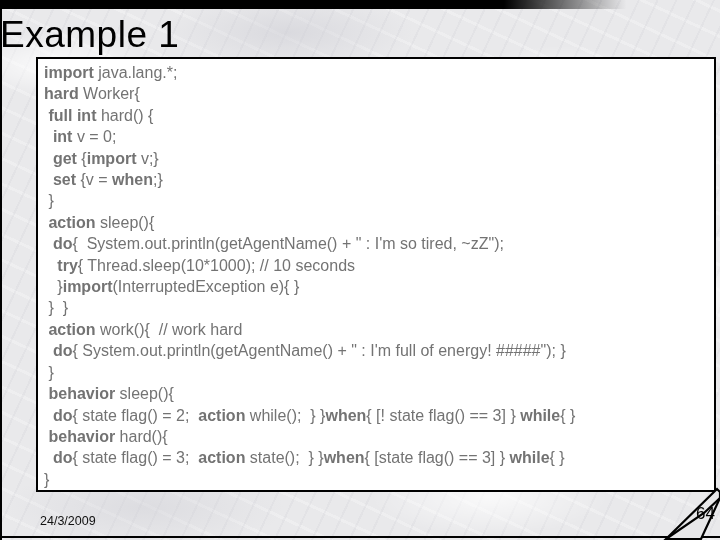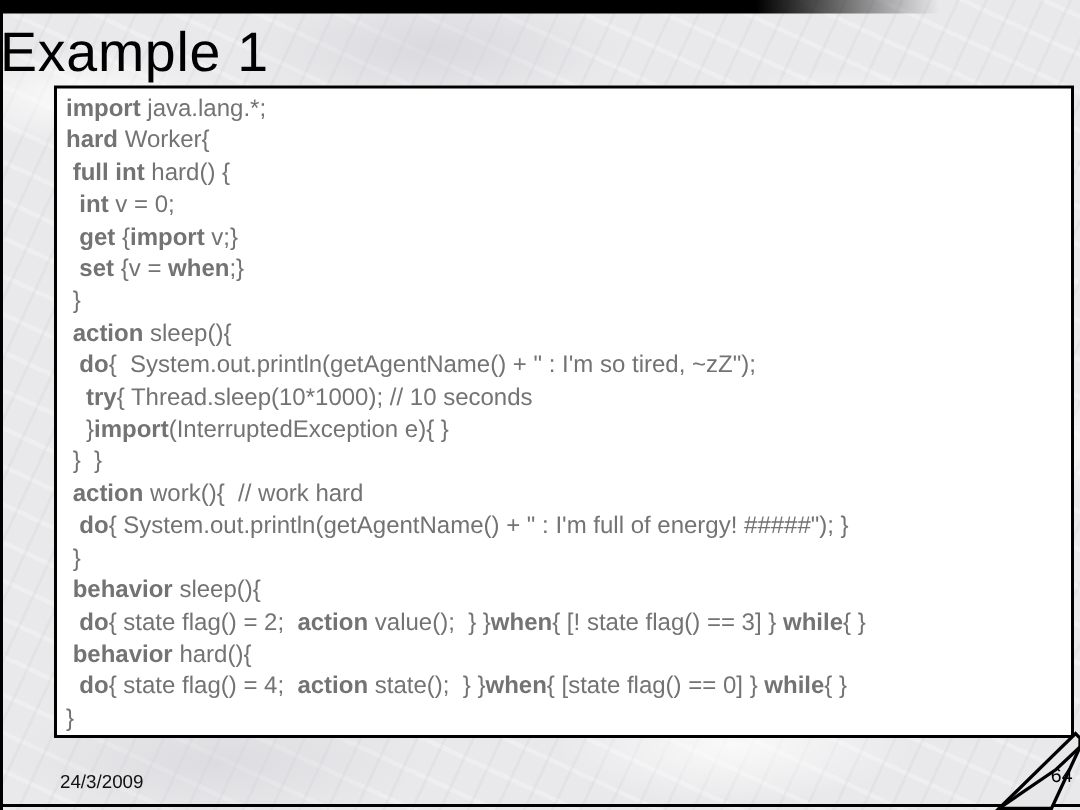--- a/index.html
+++ b/index.html
@@ -48,21 +48,21 @@
     white-space: pre;
     font-size: 16px; line-height: 21.4px; color: #737373;
   }
   .code-line .kw { font-weight: bold; }
   .footer-date {
     position: absolute; left: 40px; bottom: 12px;
     font-size: 12.5px; color: #111;
   }
   .page-number {
     position: absolute; right: 5px; bottom: 16px;
-    font-size: 13px; color: #000; z-index: 3;
+    font-size: 17px; color: #000; z-index: 3;
   }
   .check {
     position: absolute; right: 0; bottom: 0; z-index: 2;
   }
 </style>
 </head>
 <body>
 
 <div class="slide">
   <div class="top-bar"></div>
@@ -81,23 +81,23 @@
       <div class="code-line"><span> }</span></div>
       <div class="code-line"><span> </span><span class="kw">action</span><span> sleep(){</span></div>
       <div class="code-line"><span>  </span><span class="kw">do</span><span>{  System.out.println(getAgentName() + " : I'm so tired, ~zZ");</span></div>
       <div class="code-line"><span>   </span><span class="kw">try</span><span>{ Thread.sleep(10*1000); // 10 seconds</span></div>
       <div class="code-line"><span>   }</span><span class="kw">import</span><span>(InterruptedException e){ }</span></div>
       <div class="code-line"><span> }  }</span></div>
       <div class="code-line"><span> </span><span class="kw">action</span><span> work(){  // work hard</span></div>
       <div class="code-line"><span>  </span><span class="kw">do</span><span>{ System.out.println(getAgentName() + " : I'm full of energy! #####"); }</span></div>
       <div class="code-line"><span> }</span></div>
       <div class="code-line"><span> </span><span class="kw">behavior</span><span> sleep(){</span></div>
-      <div class="code-line"><span>  </span><span class="kw">do</span><span>{ state flag() = 2;  </span><span class="kw">action</span><span> value();  } }</span><span class="kw">when</span><span>{ [! state flag() == 3] } </span><span class="kw">while</span><span>{ }</span></div>
+      <div class="code-line"><span>  </span><span class="kw">do</span><span>{ state flag() = 2;  </span><span class="kw">action</span><span> while();  } }</span><span class="kw">when</span><span>{ [! state flag() == 3] } </span><span class="kw">while</span><span>{ }</span></div>
       <div class="code-line"><span> </span><span class="kw">behavior</span><span> hard(){</span></div>
-      <div class="code-line"><span>  </span><span class="kw">do</span><span>{ state flag() = 4;  </span><span class="kw">action</span><span> state();  } }</span><span class="kw">when</span><span>{ [state flag() == 0] } </span><span class="kw">while</span><span>{ }</span></div>
+      <div class="code-line"><span>  </span><span class="kw">do</span><span>{ state flag() = 3;  </span><span class="kw">action</span><span> state();  } }</span><span class="kw">when</span><span>{ [state flag() == 3] } </span><span class="kw">while</span><span>{ }</span></div>
       <div class="code-line"><span>}</span></div>
     </div>
 
   <div class="footer-date">24/3/2009</div>
   <div class="page-number">64</div>
 
   <svg class="check" width="72" height="58" viewBox="0 0 72 58">
     <path d="M18 57 L69 7 L72 10 L72 16 L53 57 Z" fill="#e7e7e9" stroke="#000" stroke-width="2.2" stroke-linejoin="miter"></path>
     <path d="M18 57 L56 31 L72 16" fill="none" stroke="#000" stroke-width="2.2"></path>
   </svg>

